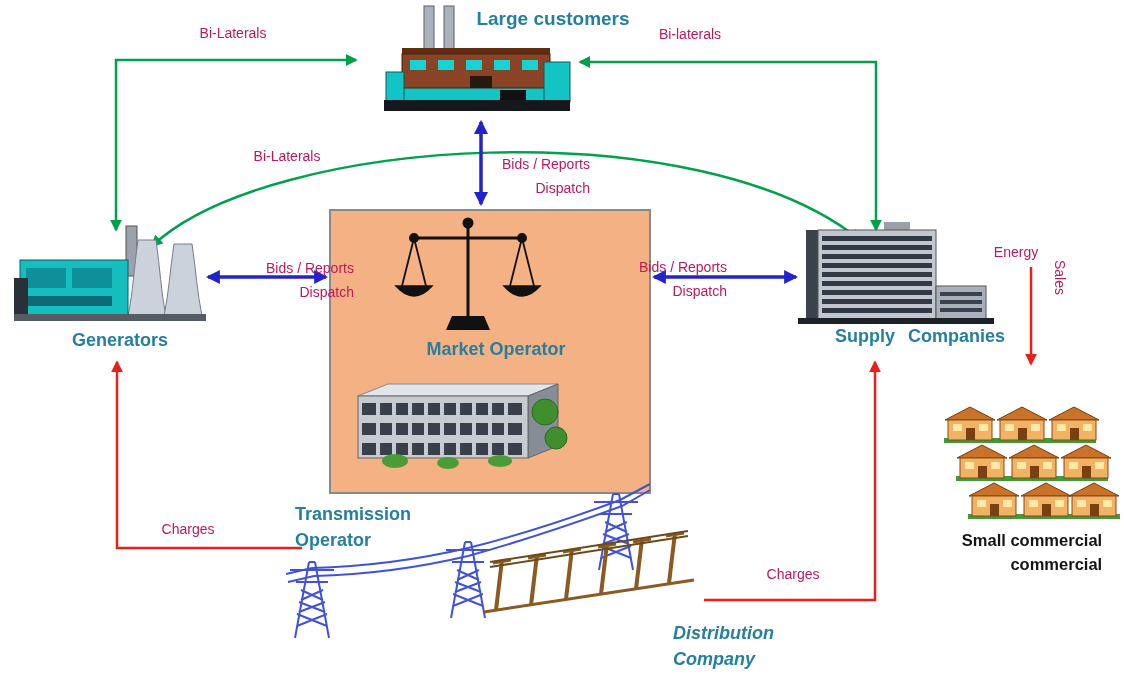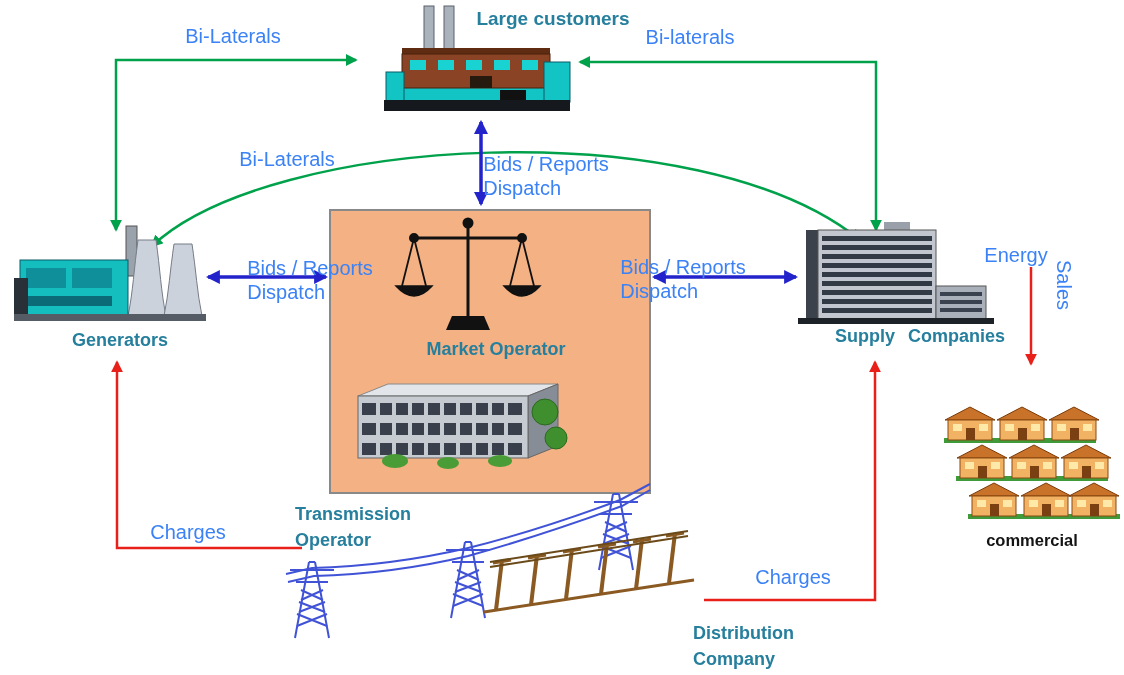--- a/index.html
+++ b/index.html
@@ -1,23 +1,23 @@
 <!DOCTYPE html>
 <html><head>
 <meta charset="utf-8">
 <style>
   html,body{margin:0;padding:0;background:#fff;}
   .stage{position:relative;width:1124px;height:675px;background:#fff;overflow:hidden;
          font-family:"Liberation Sans",sans-serif;}
   .stage svg{position:absolute;left:0;top:0;}
-  .lbl{position:absolute;font-size:20px;color:#3b82f6;white-space:nowrap;}
+  .lbl{position:absolute;font-size:14px;color:#be185d;white-space:nowrap;}
   .cx{transform:translateX(-50%);}
   .teal{color:#267f9d;font-weight:700;font-size:18px;}
   .b{font-weight:700;}
-  .lines{text-align:left;line-height:24px;}
+  .lines{text-align:right;line-height:24px;}
   .vert{writing-mode:vertical-rl;}
   .ws{word-spacing:8px;}
   .lh26{line-height:26px;}
 </style>
 </head>
 <body>
 
 <div class="stage">
 
 <svg width="1124" height="675" viewBox="0 0 1124 675">
@@ -243,22 +243,23 @@
 
 <div class="lbl cx" style="left:188px;top:521px;">Charges</div>
 
 <div class="lbl cx" style="left:793px;top:566px;">Charges</div>
 
 <div class="lbl teal lh26" style="left:295px;top:501px;">
   <div>Transmission</div>
   <div>Operator</div>
 </div>
 
-<div class="lbl teal lh26" style="left:693px;top:620px;">
+<div class="lbl teal lh26" style="left:673px;top:620px;font-style:italic;">
   <div>Distribution</div>
   <div>Company</div>
 </div>
 
 <div class="lbl cx b lines" style="left:1032px;top:528px;font-size:16.5px;color:#141414;">
+  <div>Small commercial</div>
   <div>commercial</div>
 </div>
 
 </div>
 
 </body></html>

